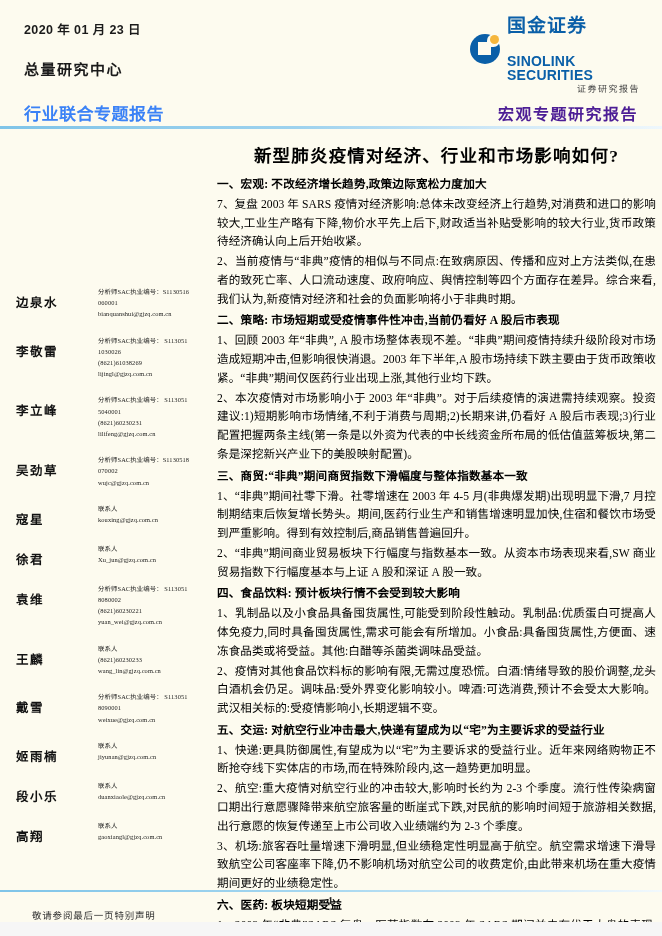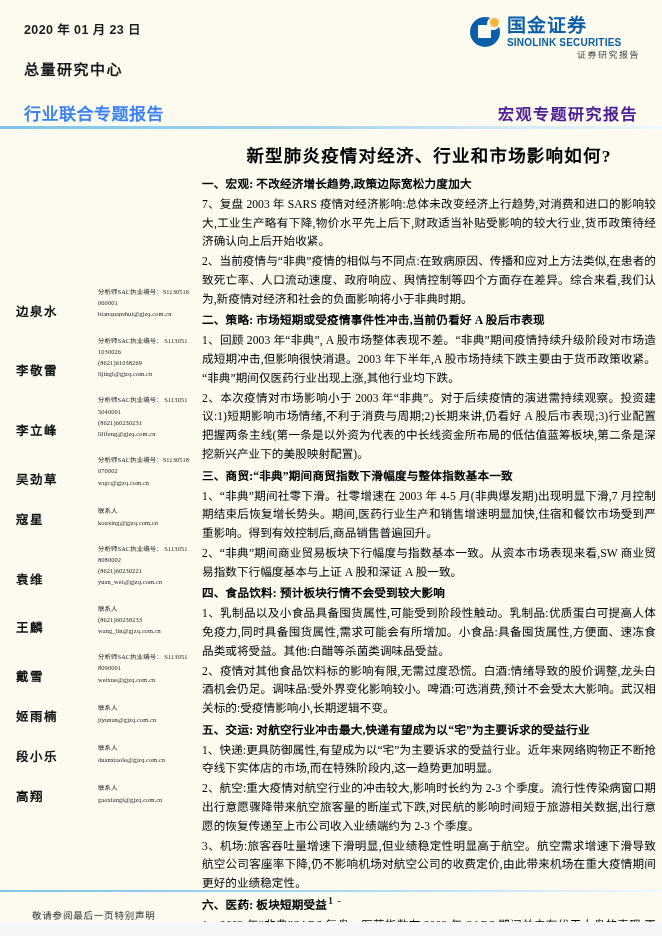--- a/index.html
+++ b/index.html
@@ -120,25 +120,25 @@
   .logo-text-wrap { line-height: 1; }
   .logo-cn {
     font-family: Liberation Sans, sans-serif;
     font-size: 19px;
     font-weight: bold;
     color: #0a5fa8;
     letter-spacing: 1px;
   }
   .logo-en {
     font-family: "Liberation Sans", "DejaVu Sans", sans-serif;
-    font-size: 10px;
+    font-size: 14px;
     font-weight: bold;
     color: #0a5fa8;
     letter-spacing: 0.2px;
-    margin-top: 3px;
+    margin-top: 19px;
   }
   .logo-sub {
     text-align: right;
     font-family: "Liberation Serif", "DejaVu Serif", serif;
     font-size: 9px;
     color: #444;
     letter-spacing: 1.5px;
   }
 
   .hdr-rule {
@@ -159,21 +159,21 @@
     box-sizing: border-box;
   }
   .sidebar {
     width: 196px;
     flex: 0 0 196px;
     padding: 150px 6px 0 16px;
     box-sizing: border-box;
   }
   .analyst {
     display: flex;
-    align-items: flex-end;
+    align-items: flex-start;
     margin-bottom: 15px;
     gap: 24px;
   }
   .analyst-name {
     flex: 0 0 auto;
     min-width: 54px;
     font-family: "Liberation Serif", "DejaVu Serif", serif;
     font-size: 12.5px;
     font-weight: bold;
     color: #111;
@@ -193,20 +193,21 @@
     line-height: 1.75;
     letter-spacing: 0.1px;
     word-break: break-all;
   }
 
   .content {
     flex: 1 1 auto;
     padding: 0 6px 0 6px;
     box-sizing: border-box;
     min-width: 0;
+    margin-left: 15px;
   }
   .doc-title {
     text-align: center;
     font-family: "Liberation Serif", "DejaVu Serif", serif;
     font-size: 17.5px;
     font-weight: bold;
     color: #000;
     letter-spacing: 1.2px;
     margin: 6px 0 9px 0;
   }
@@ -338,20 +339,27 @@
           <div class="analyst-info">
             <div class="analyst-line">分析师SAC执业编号：S1130518070002</div>
             <div class="analyst-line">wujc@gjzq.com.cn</div>
           </div>
         </div>
         <div class="analyst">
           <div class="analyst-name">寇星</div>
           <div class="analyst-info">
             <div class="analyst-line">联系人</div>
             <div class="analyst-line">kouxing@gjzq.com.cn</div>
+          </div>
+        </div>
+        <div class="analyst">
+          <div class="analyst-name">徐君</div>
+          <div class="analyst-info">
+            <div class="analyst-line">联系人</div>
+            <div class="analyst-line">Xu_jun@gjzq.com.cn</div>
           </div>
         </div>
         <div class="analyst">
           <div class="analyst-name">袁维</div>
           <div class="analyst-info">
             <div class="analyst-line">分析师SAC执业编号： S1130518080002</div>
             <div class="analyst-line">(8621)60230221</div>
             <div class="analyst-line">yuan_wei@gjzq.com.cn</div>
           </div>
         </div>

